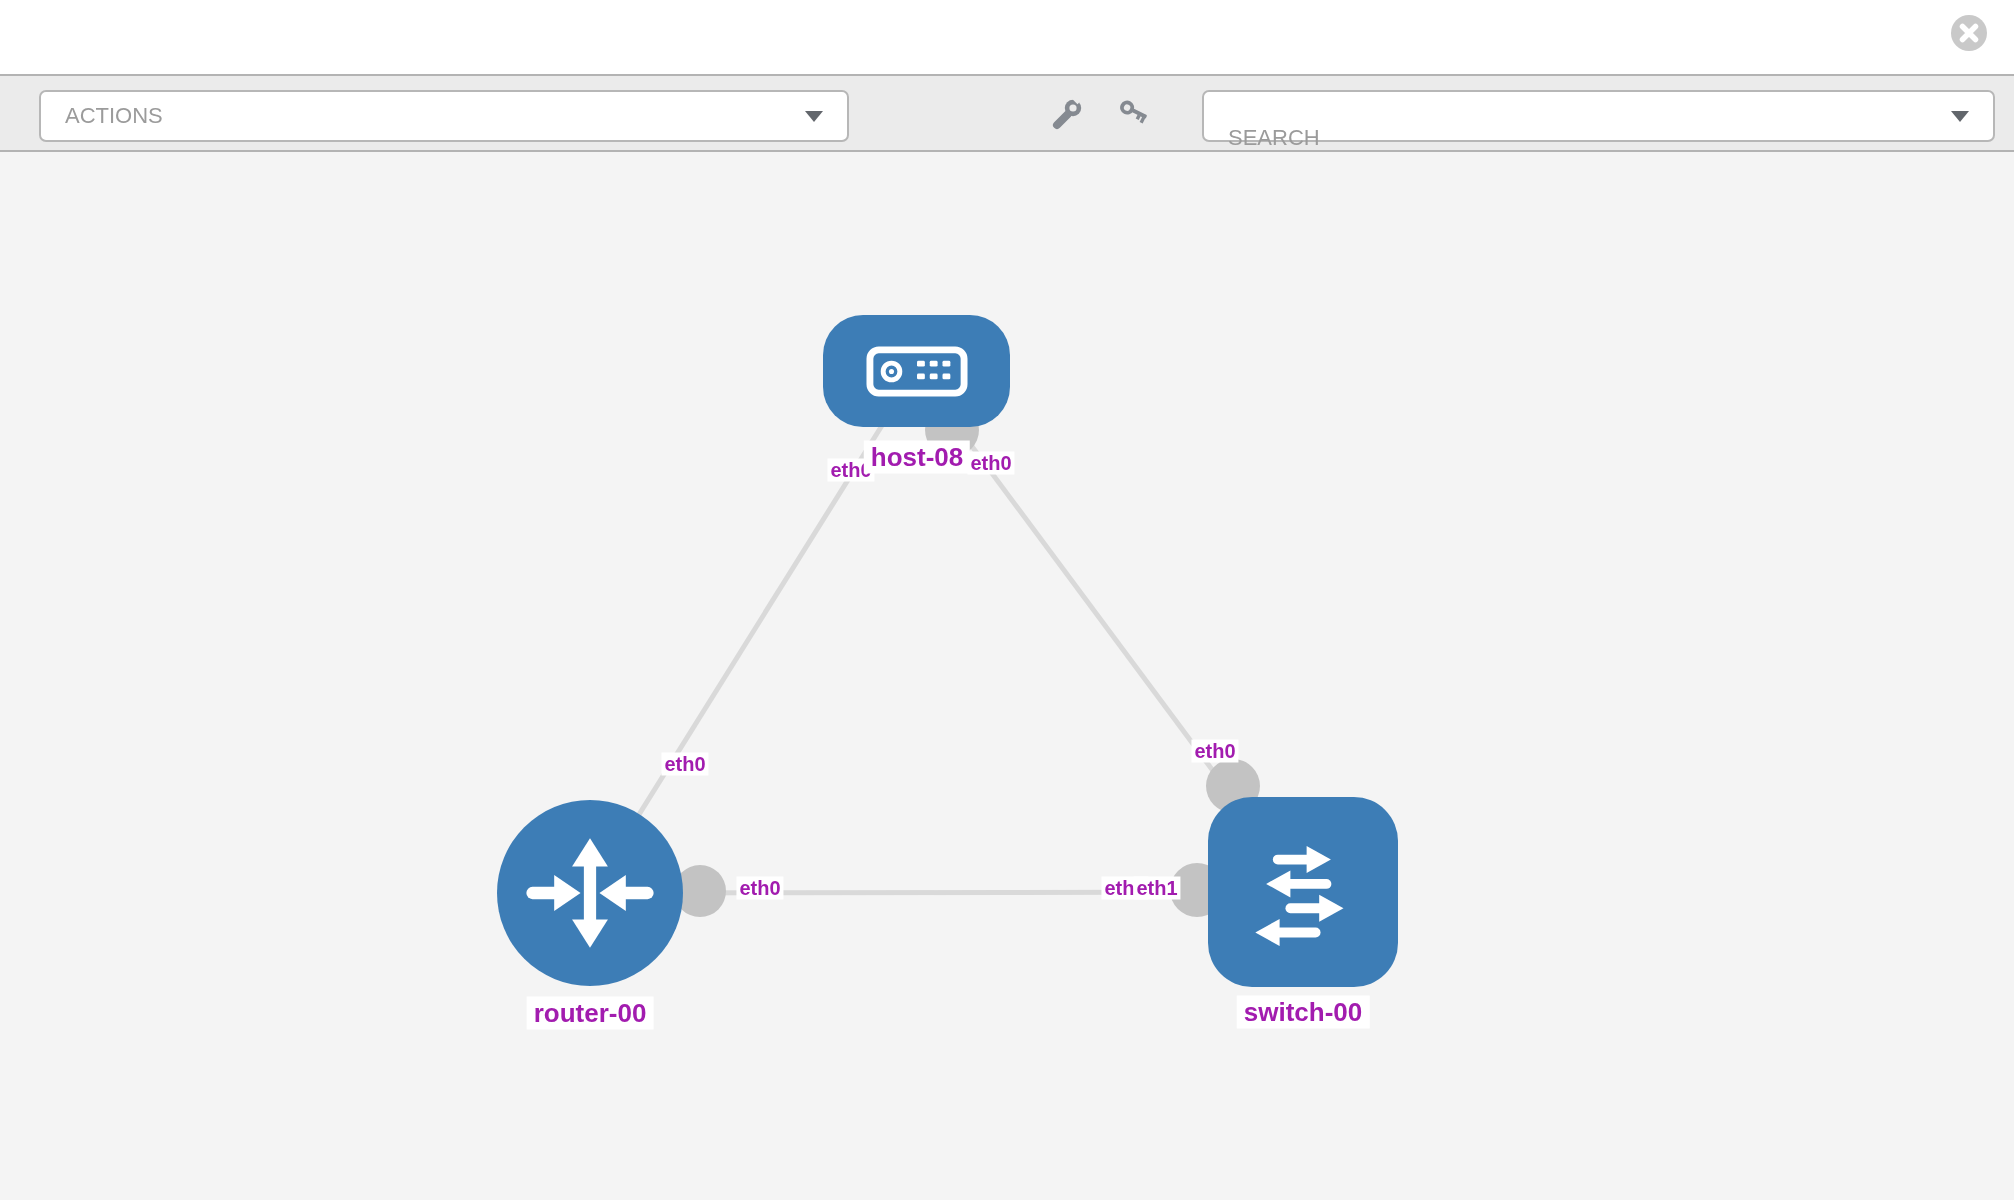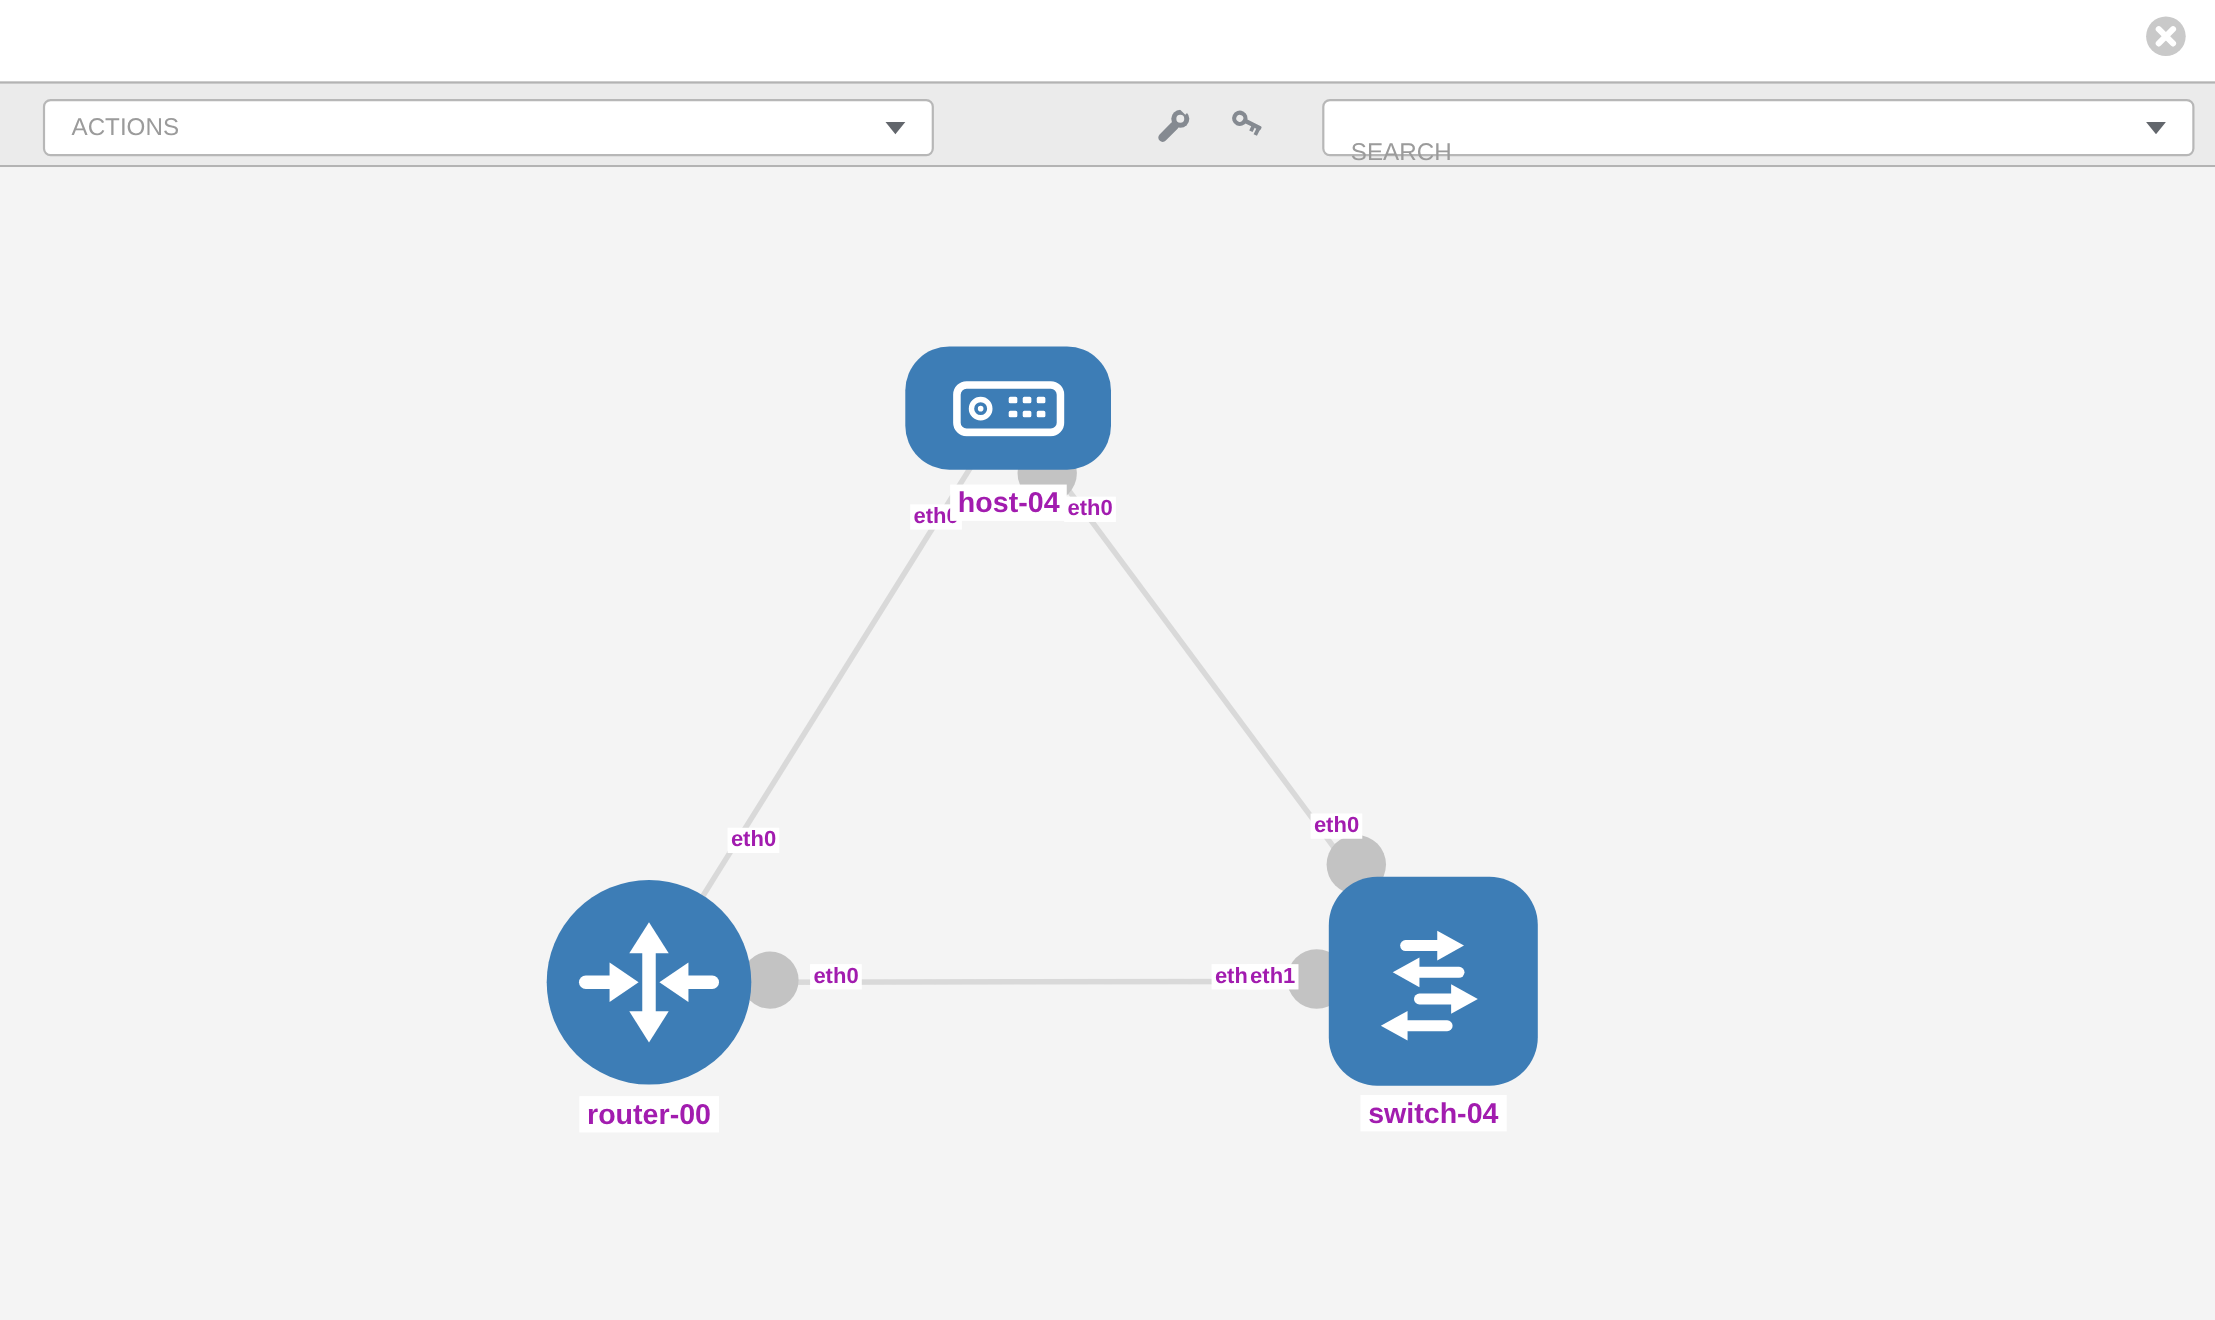--- a/index.html
+++ b/index.html
@@ -192,23 +192,23 @@
           <line x1="56" y1="61" x2="96" y2="61" stroke="#fff" stroke-width="11" stroke-linecap="round"></line>
           <polygon points="29,61 56,46 56,76"></polygon>
           <line x1="56" y1="88" x2="92" y2="88" stroke="#fff" stroke-width="11" stroke-linecap="round"></line>
           <polygon points="115,88 88,73 88,103"></polygon>
           <line x1="44" y1="115" x2="84" y2="115" stroke="#fff" stroke-width="11" stroke-linecap="round"></line>
           <polygon points="17,115 44,100 44,130"></polygon>
         </g>
       </svg>
     </div>
 
-    <div class="graph-label node-label" style="left:917px;  top:305px;">host-04</div>
+    <div class="graph-label node-label" style="left:917px;  top:305px;">host-08</div>
     <div class="graph-label node-label" style="left:590px;  top:861px;">router-00</div>
-    <div class="graph-label node-label" style="left:1303px; top:860px;">switch-04</div>
+    <div class="graph-label node-label" style="left:1303px; top:860px;">switch-00</div>
 
     <div class="graph-label iface-label" style="left:851px;  top:318px; z-index:4;">eth0</div>
     <div class="graph-label iface-label" style="left:991px;  top:311px; z-index:4;">eth0</div>
     <div class="graph-label iface-label" style="left:685px;  top:612px;">eth0</div>
     <div class="graph-label iface-label" style="left:1215px; top:599px;">eth0</div>
     <div class="graph-label iface-label" style="left:760px;  top:736px;">eth0</div>
     <div class="graph-label iface-label" style="left:1125px; top:736px; z-index:5;">eth0</div>
     <div class="graph-label iface-label" style="left:1157px; top:736px; z-index:6;">eth1</div>
 
 

